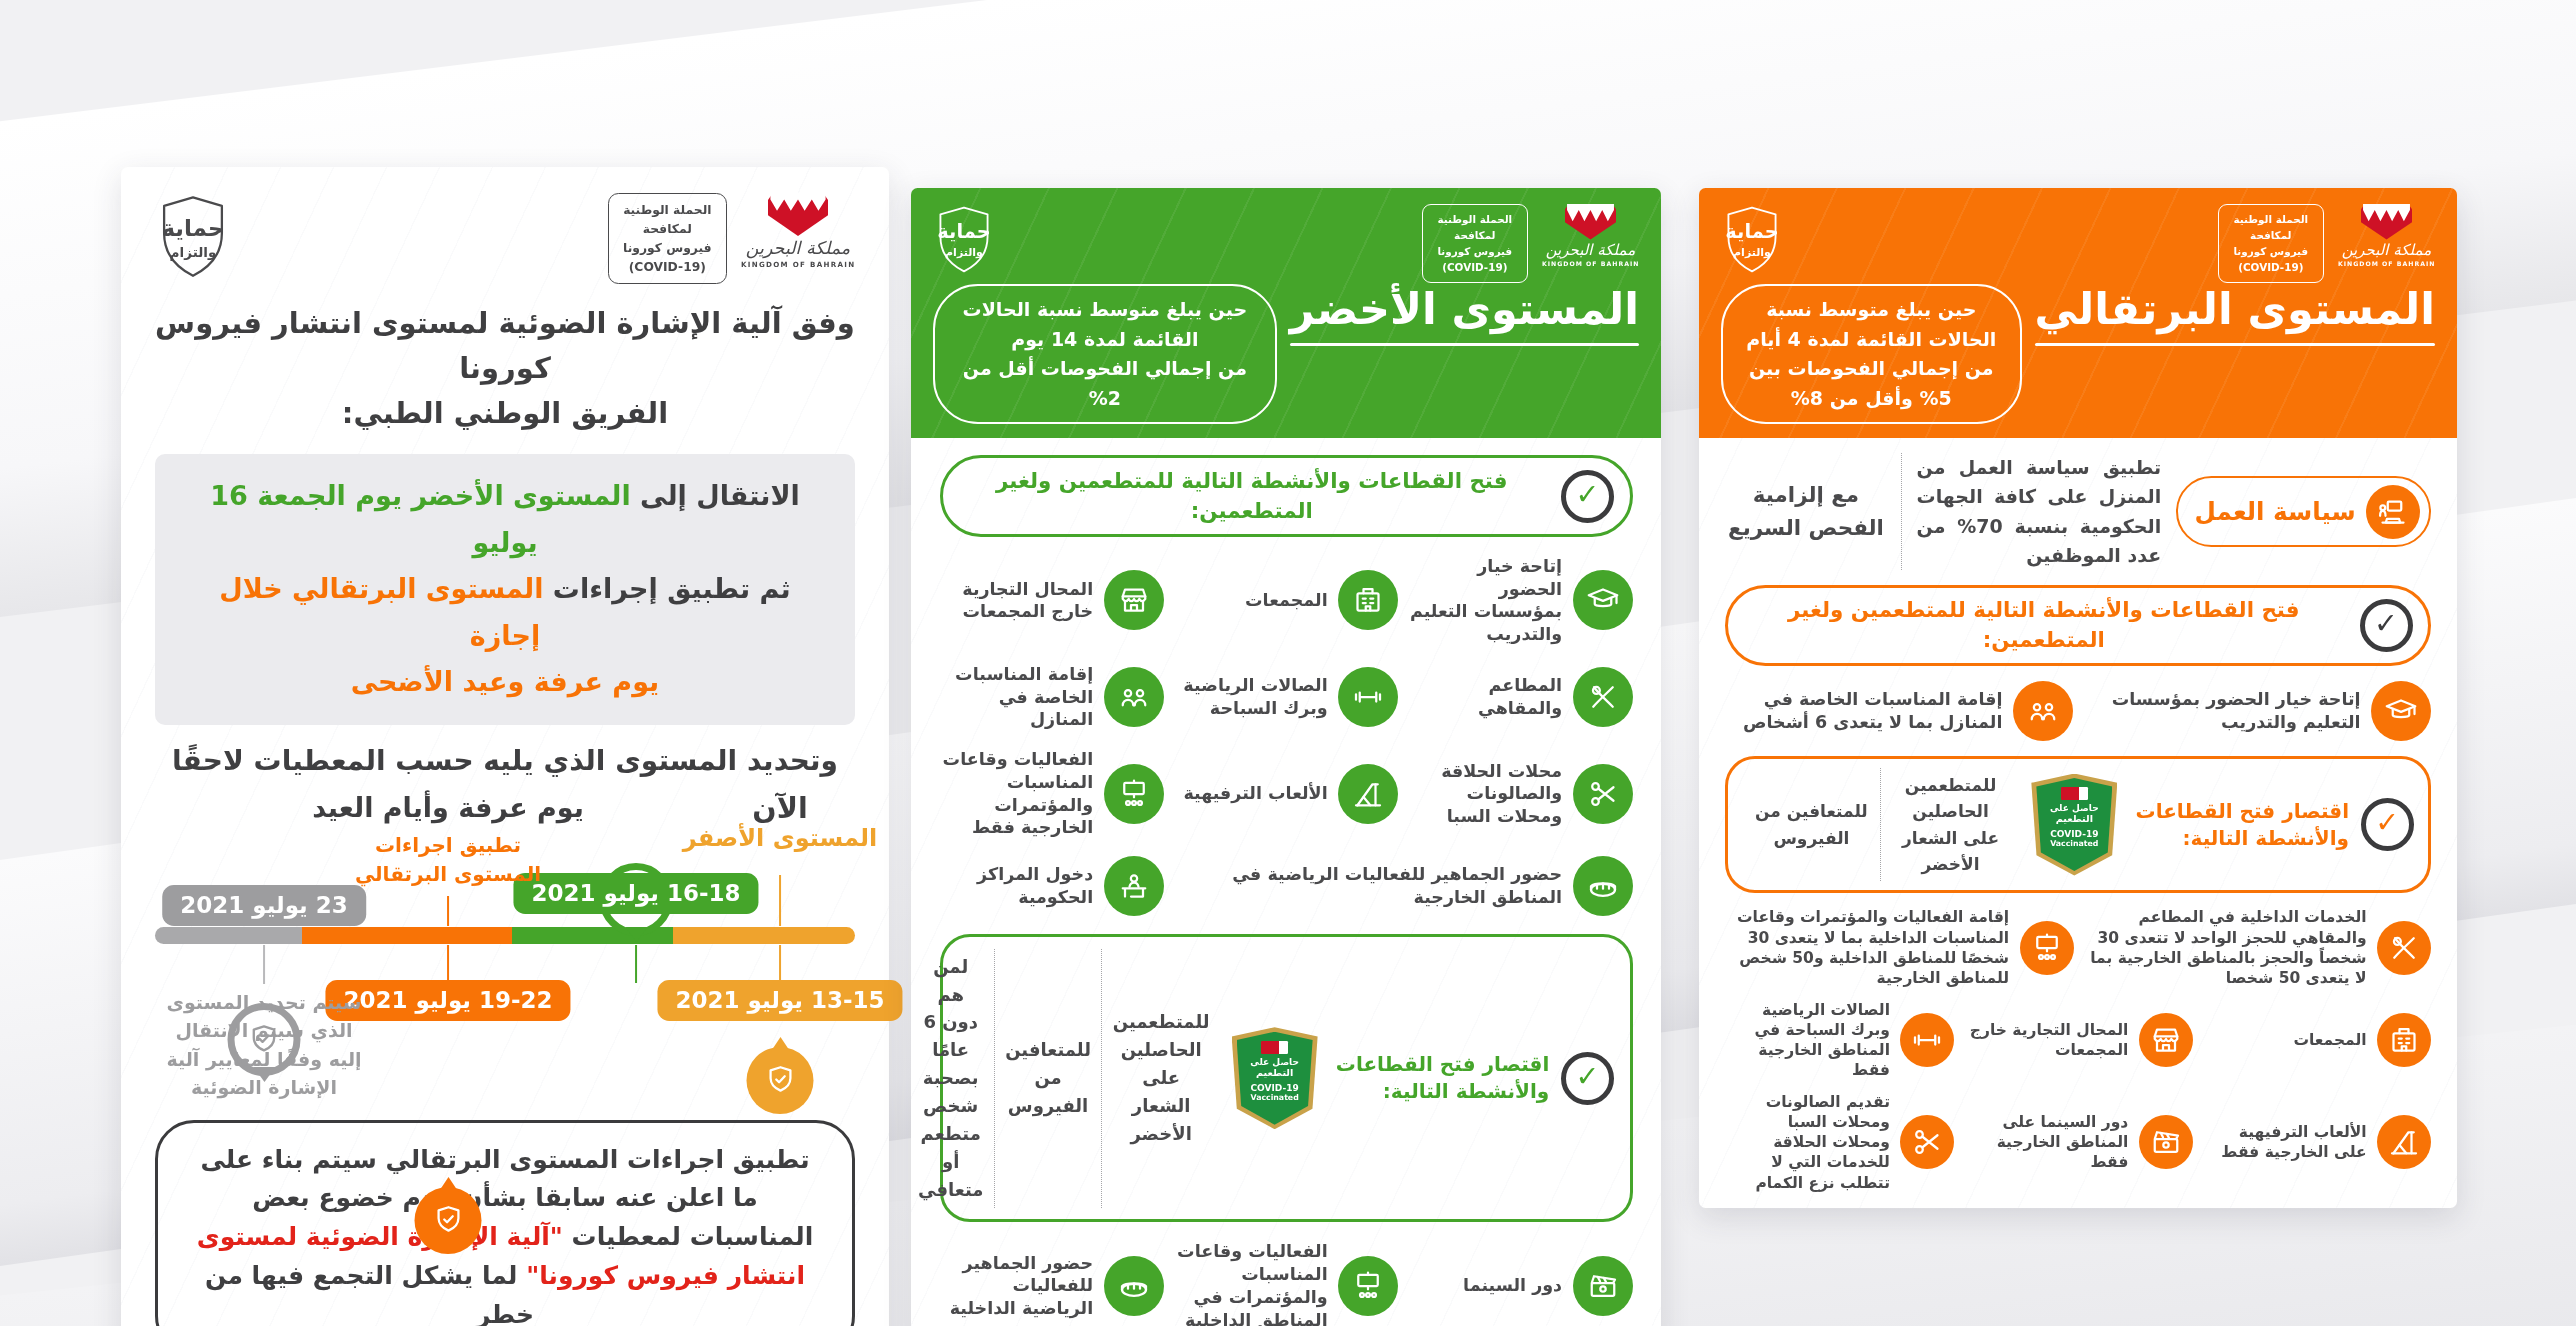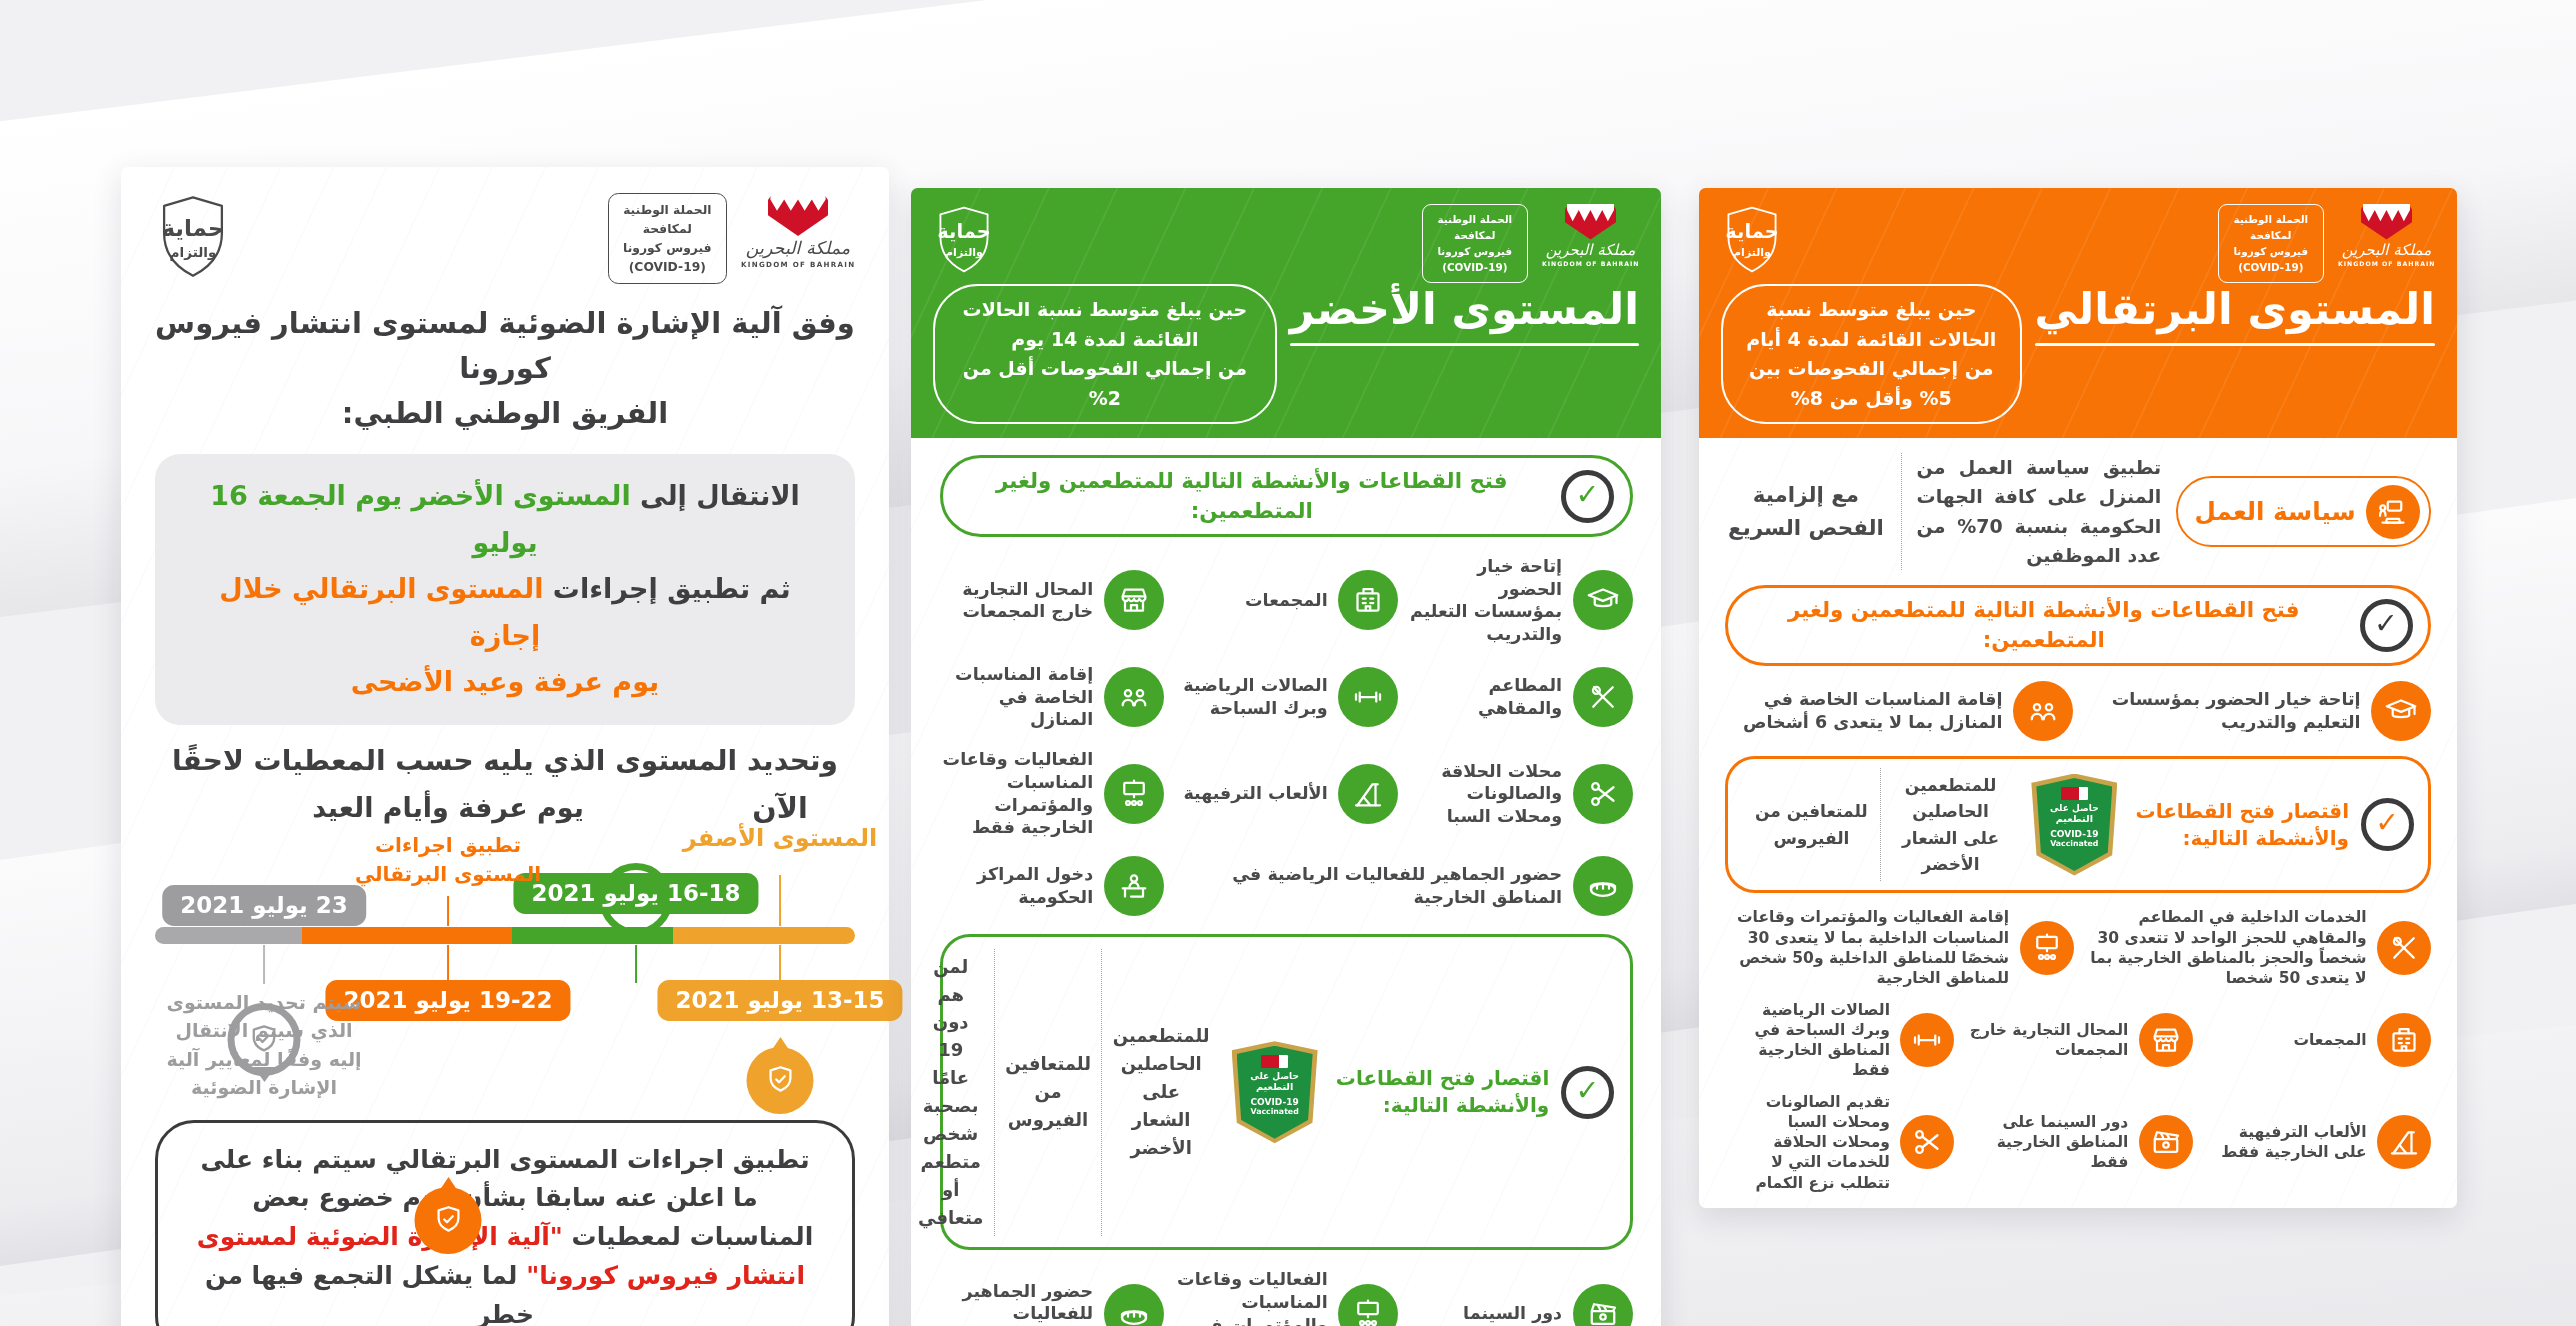--- a/index.html
+++ b/index.html
@@ -103,21 +103,21 @@
            background:linear-gradient(to left,#fff 0 34%,#ce1126 34%)}
   .vs-t1{font-size:9px;font-weight:700;margin-top:3px}
   .vs-t2{font-size:9.7px;font-weight:700}
   .vs-t3{font-size:9px;font-weight:700;margin-top:5px}
   .vs-t4{font-size:7.8px;font-weight:700}
 
   
   .mono-head{display:flex;justify-content:space-between;align-items:flex-start;color:#4a4a4c}
   .c1-title{font-size:29px;font-weight:700;color:#3f3f41;text-align:center;line-height:1.55;
             margin-top:17px;direction:rtl}
-  .grey-box{background:#ebebee;border-radius:25px;padding:19.4px 30px;text-align:center;font-size:27px;
+  .grey-box{background:#ebebee;border-radius:10px;padding:19.4px 30px;text-align:center;font-size:27px;
             font-weight:700;line-height:1.72;margin-top:18px;color:#3f3f41;direction:rtl}
   .tg{color:#45a52a}.to{color:#f87306}
   .c1-sub{font-size:28px;font-weight:700;color:#3f3f41;text-align:center;margin-top:19.4px;direction:rtl}
 
   .timeline{position:relative;height:306px;margin-top:14.3px;direction:ltr}
   .tl-bar{position:absolute;left:0;right:0;top:135px;height:17px;border-radius:9px;
           background:linear-gradient(to right,#a9a9ab 0 21%,#f87306 21% 51%,#45a52a 51% 74%,#efa32d 74% 100%)}
   .tl-abs{position:absolute;transform:translateX(-50%)}
   .pin{width:73px;height:73px;border-radius:50%;border:7.1px solid currentColor;background:#fff;
        display:flex;align-items:center;justify-content:center;position:relative;box-sizing:border-box}
@@ -484,21 +484,21 @@
           <div class="vs-flag"></div>
           <div class="vs-t1">حاصل على</div>
           <div class="vs-t2">التطعيم</div>
           <div class="vs-t3">COVID-19</div>
           <div class="vs-t4">Vaccinated</div>
         </div>
       </div>
       <div class="groups">
         <div class="group">للمتطعمين الحاصلين على الشعار الأخضر</div>
         <div class="group">للمتعافين من الفيروس</div>
-        <div class="group">لمن هم دون 19 عامًا بصحبة شخص متطعم أو متعافي</div>
+        <div class="group">لمن هم دون 6 عامًا بصحبة شخص متطعم أو متعافي</div>
       </div>
     </div>
 
     <div class="items cols3">
       <div class="item">
           <span class="icn icn-green">
             <svg viewBox="0 0 56 56" width="36" height="36">
               <use href="#i-cine"></use>
             </svg>
           </span>

